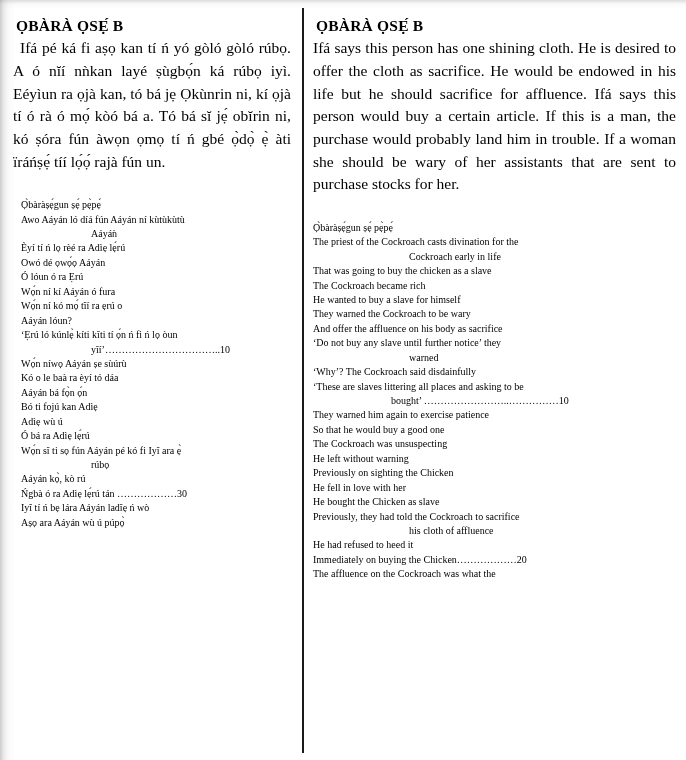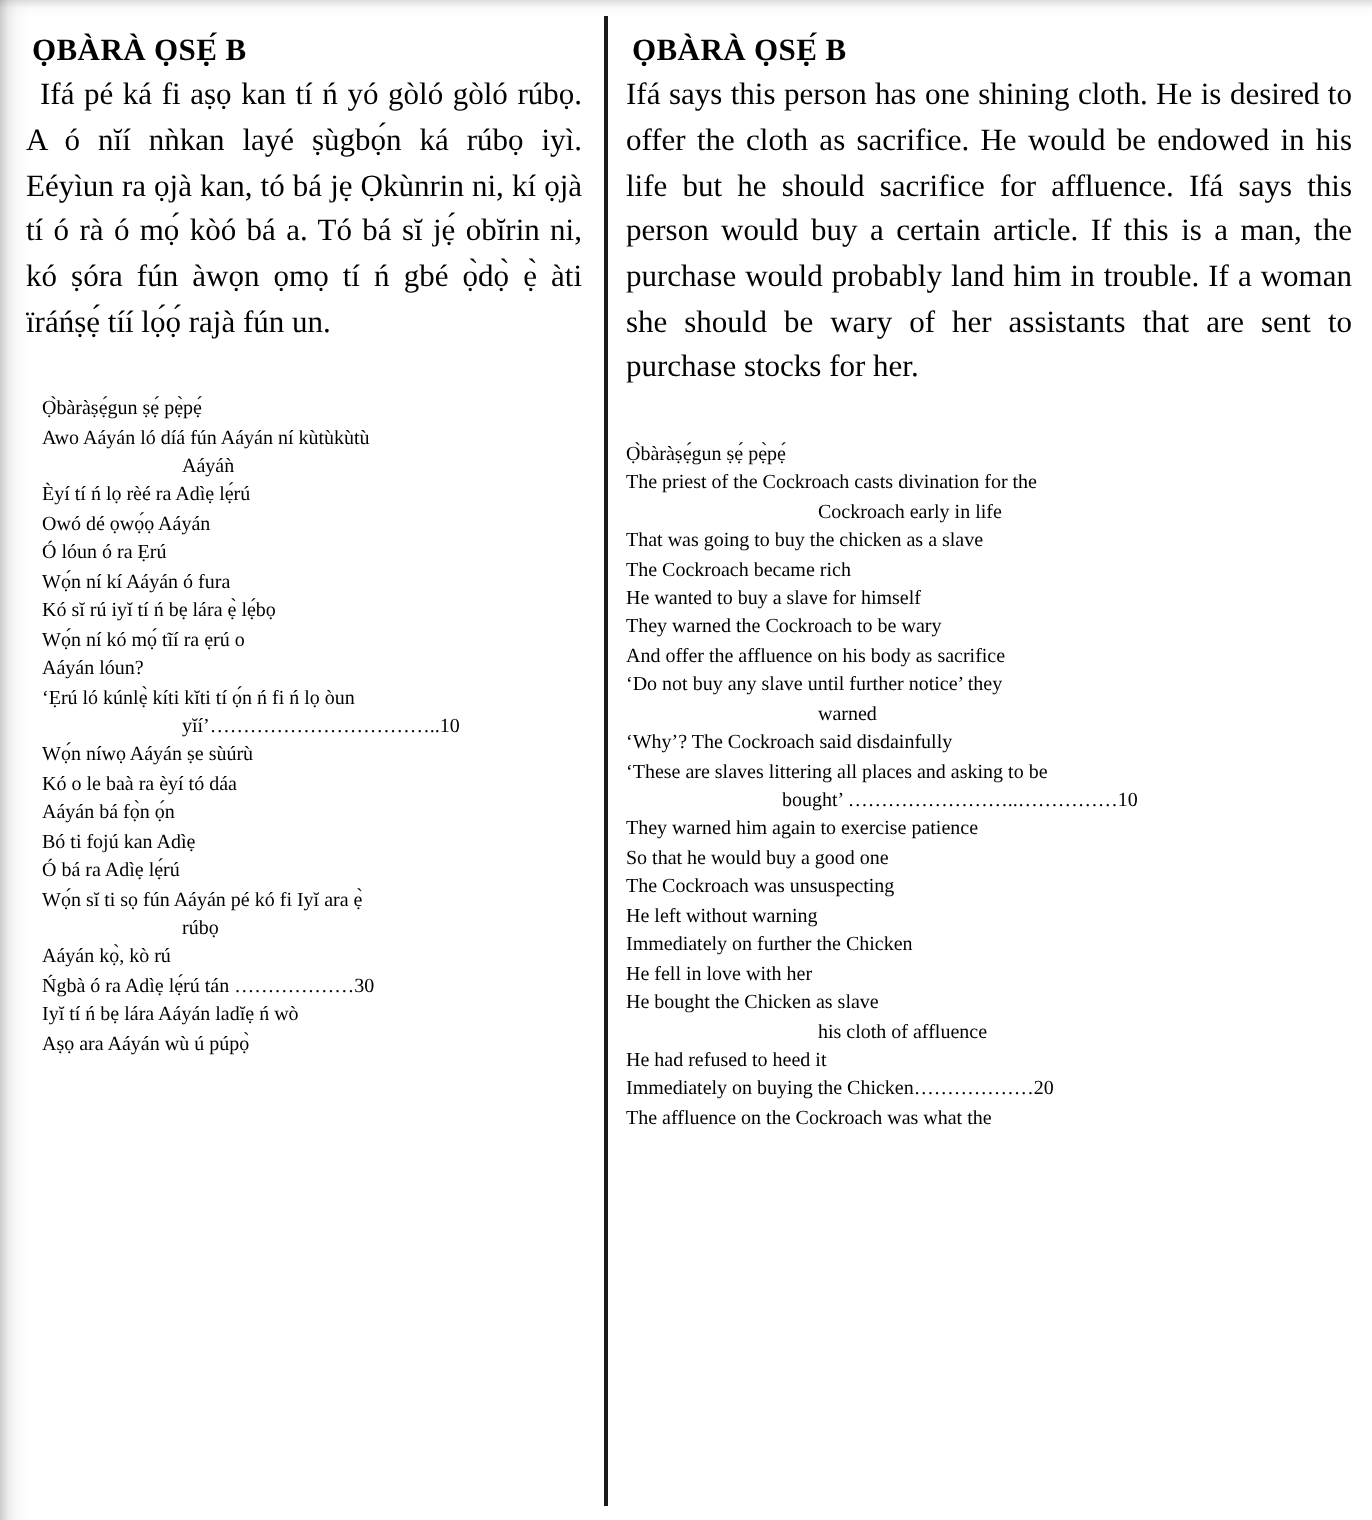--- a/index.html
+++ b/index.html
@@ -147,29 +147,29 @@
 
       <div class="verse-block">
         <p class="verse-line">Ọ̀bàràṣẹ́gun ṣẹ́ pẹ̀pẹ́</p>
         <div>
             <p class="verse-line">Awo Aáyán ló díá fún Aáyán ní kùtùkùtù</p>
             <p class="verse-line cont-left">Aáyáǹ</p>
             <p class="verse-line">Èyí tí ń lọ rèé ra Adìẹ lẹ́rú</p>
             <p class="verse-line">Owó dé ọwọ́ọ Aáyán</p>
             <p class="verse-line">Ó lóun ó ra Ẹrú</p>
             <p class="verse-line">Wọ́n ní kí Aáyán ó fura</p>
-            <p class="verse-line">Kó sĭ rú iyĭ tí ń bẹ lára ẹ̀ lẹ́bọ</p>
             <p class="verse-line">Wọ́n ní kó mọ́ tĩí ra ẹrú o</p>
             <p class="verse-line">Aáyán lóun?</p>
             <p class="verse-line">‘Ẹrú ló kúnlẹ̀ kíti kĭti tí ọ́n ń fi ń lọ òun</p>
             <p class="verse-line cont-left">yĭí’……………………………..10</p>
             <p class="verse-line">Wọ́n níwọ Aáyán ṣe sùúrù</p>
             <p class="verse-line">Kó o le baà ra èyí tó dáa</p>
             <p class="verse-line">Aáyán bá fọ̀n ọ́n</p>
             <p class="verse-line">Bó ti fojú kan Adìẹ</p>
+            <p class="verse-line">Adìẹ wù ú</p>
             <p class="verse-line">Ó bá ra Adìẹ lẹ́rú</p>
             <p class="verse-line">Wọ́n sĭ ti sọ fún Aáyán pé kó fi Iyĭ ara ẹ̀</p>
             <p class="verse-line cont-left">rúbọ</p>
             <p class="verse-line">Aáyán kọ̀, kò rú</p>
             <p class="verse-line">Ńgbà ó ra Adìẹ lẹ́rú tán ………………30</p>
             <p class="verse-line">Iyĭ tí ń bẹ lára Aáyán ladĭẹ ń wò</p>
             <p class="verse-line">Aṣọ ara Aáyán wù ú púpọ̀</p>
           </div>
       </div>
     </div>
@@ -190,23 +190,24 @@
             <p class="verse-line">And offer the affluence on his body as sacrifice</p>
             <p class="verse-line">‘Do not buy any slave until further notice’ they</p>
             <p class="verse-line cont-right">warned</p>
             <p class="verse-line">‘Why’? The Cockroach said disdainfully</p>
             <p class="verse-line justify">‘These are slaves littering all places and asking to be</p>
             <p class="verse-line cont-right-2">bought’ ……………………..……………10</p>
             <p class="verse-line">They warned him again to exercise patience</p>
             <p class="verse-line">So that he would buy a good one</p>
             <p class="verse-line">The Cockroach was unsuspecting</p>
             <p class="verse-line">He left without warning</p>
-            <p class="verse-line">Immediately on further the Chicken</p>
+            <p class="verse-line">Previously on sighting the Chicken</p>
             <p class="verse-line">He fell in love with her</p>
             <p class="verse-line">He bought the Chicken as slave</p>
+            <p class="verse-line justify">Previously, they had told the Cockroach to sacrifice</p>
             <p class="verse-line cont-right">his cloth of affluence</p>
             <p class="verse-line">He had refused to heed it</p>
             <p class="verse-line">Immediately on buying the Chicken………………20</p>
             <p class="verse-line">The affluence on the Cockroach was what the</p>
           </div>
       </div>
     </div>
 
   </div>
 </div>

